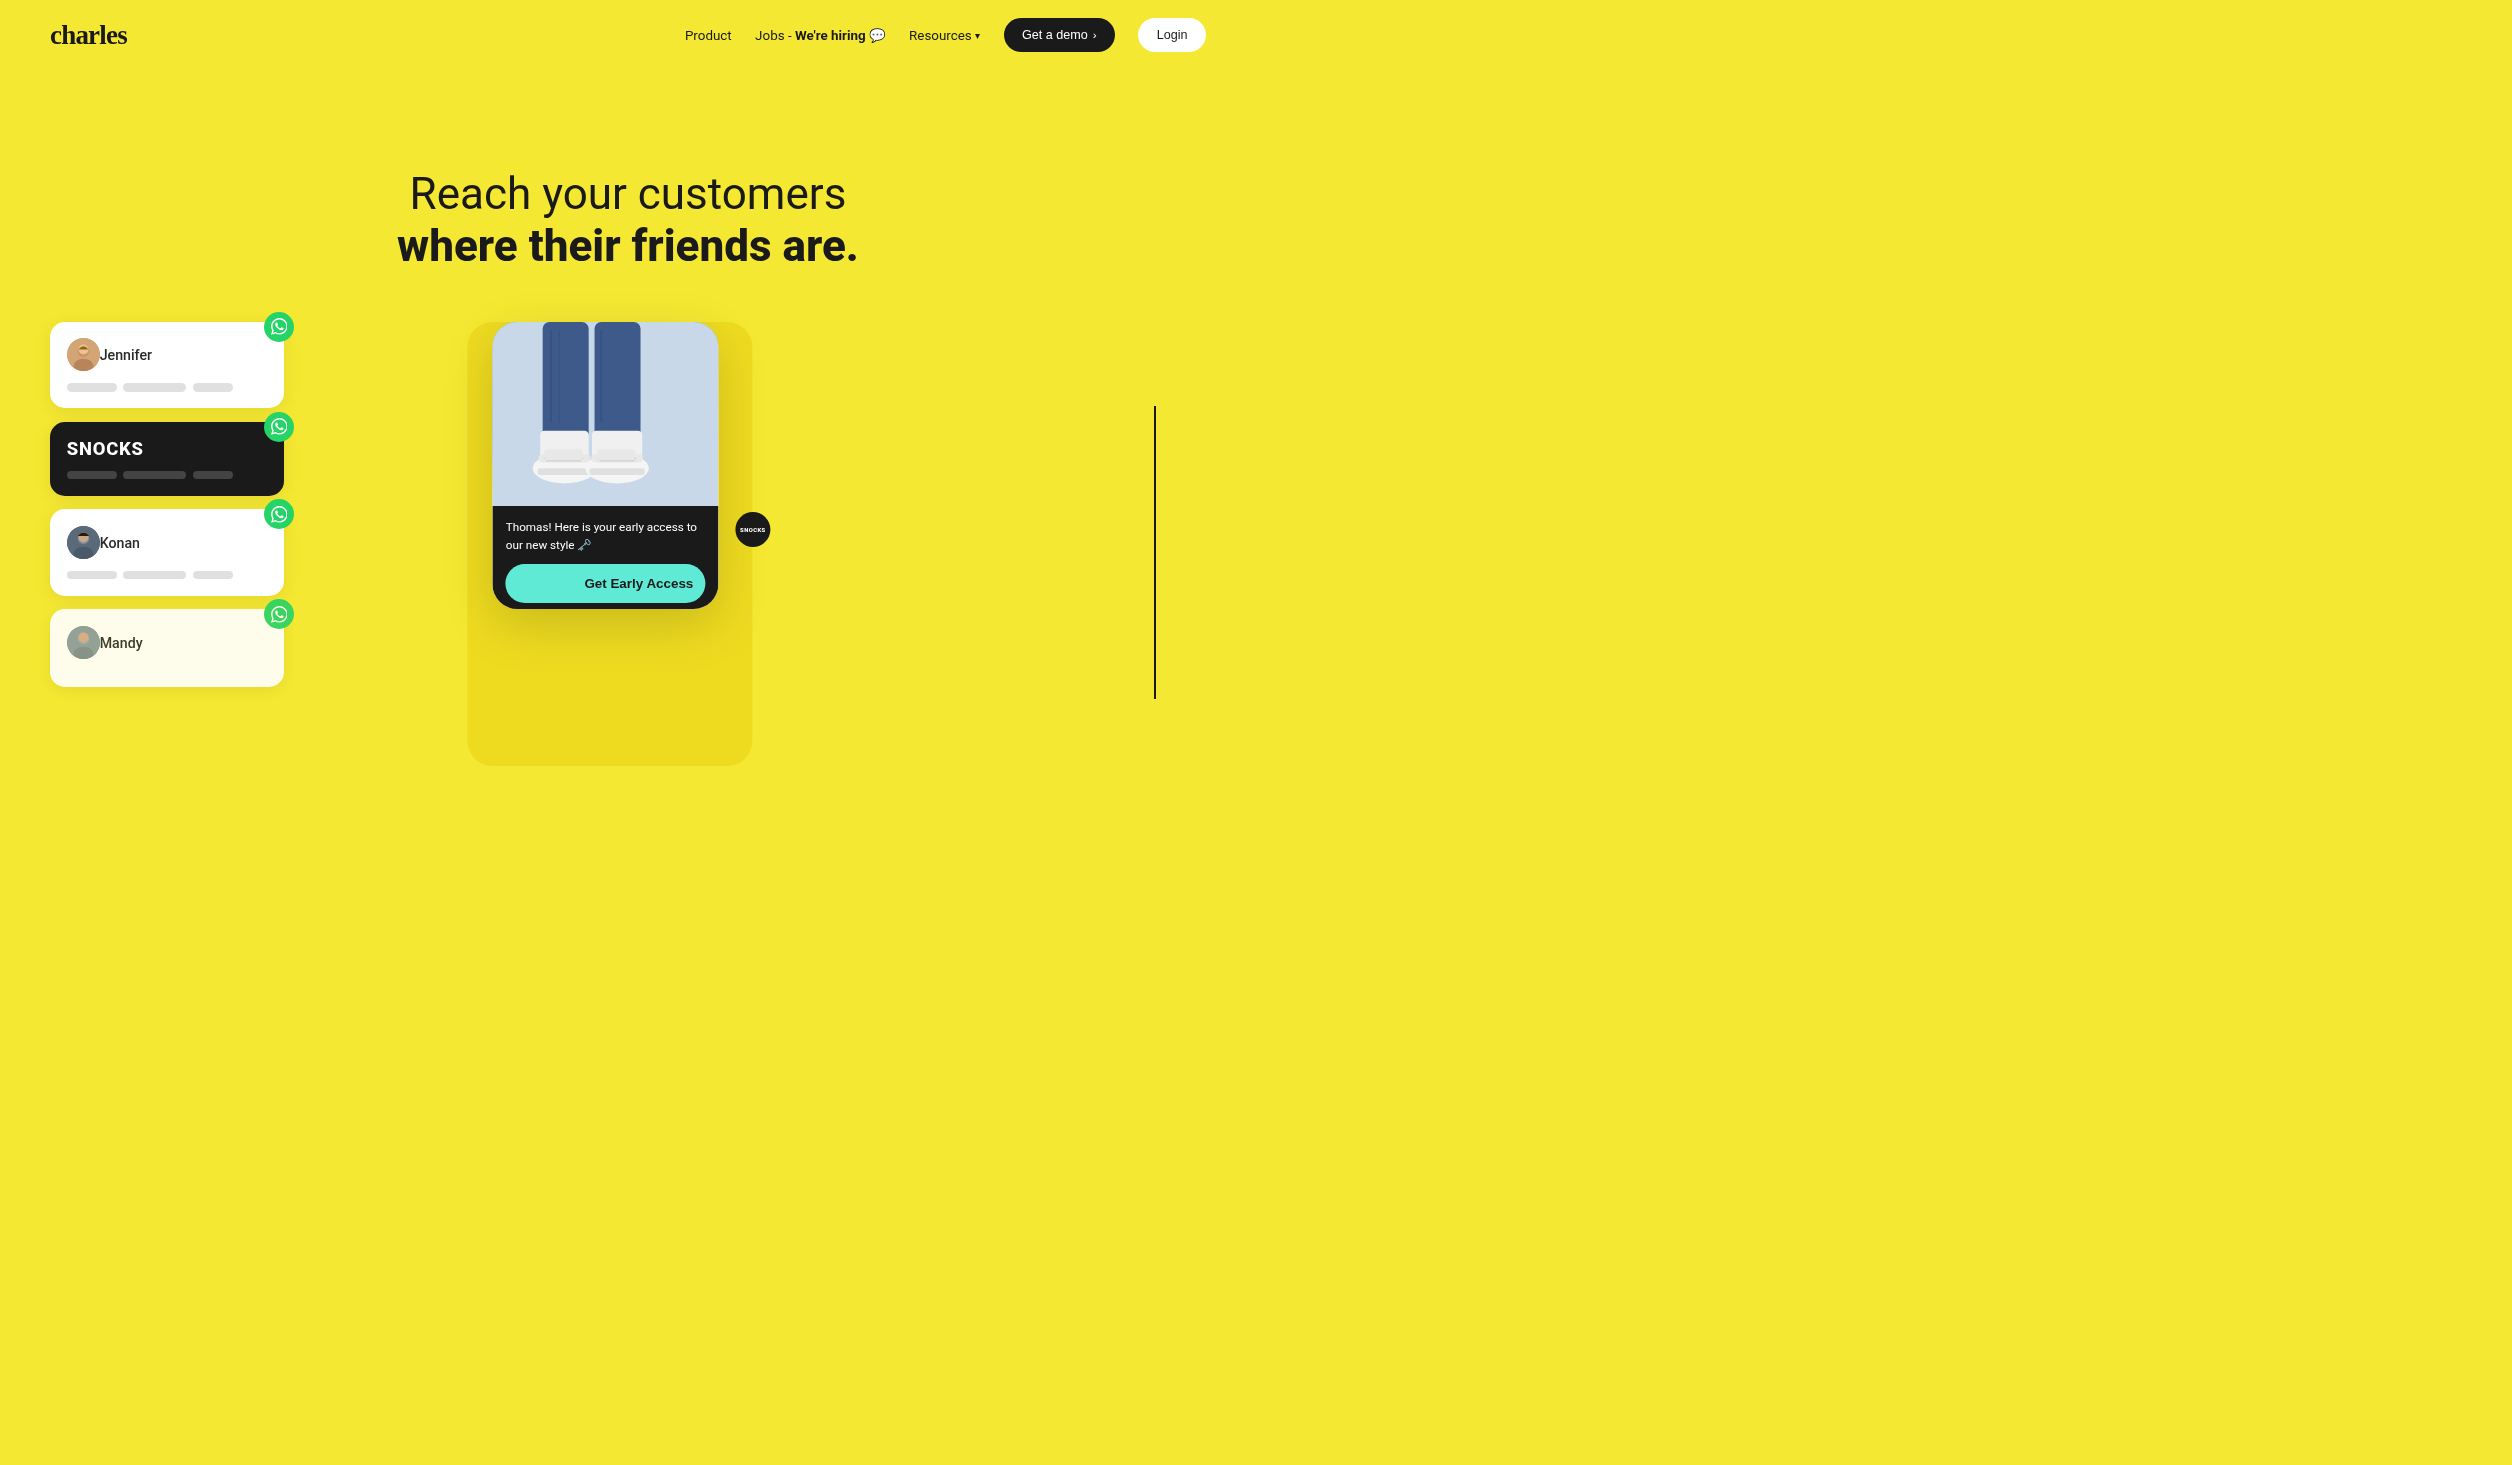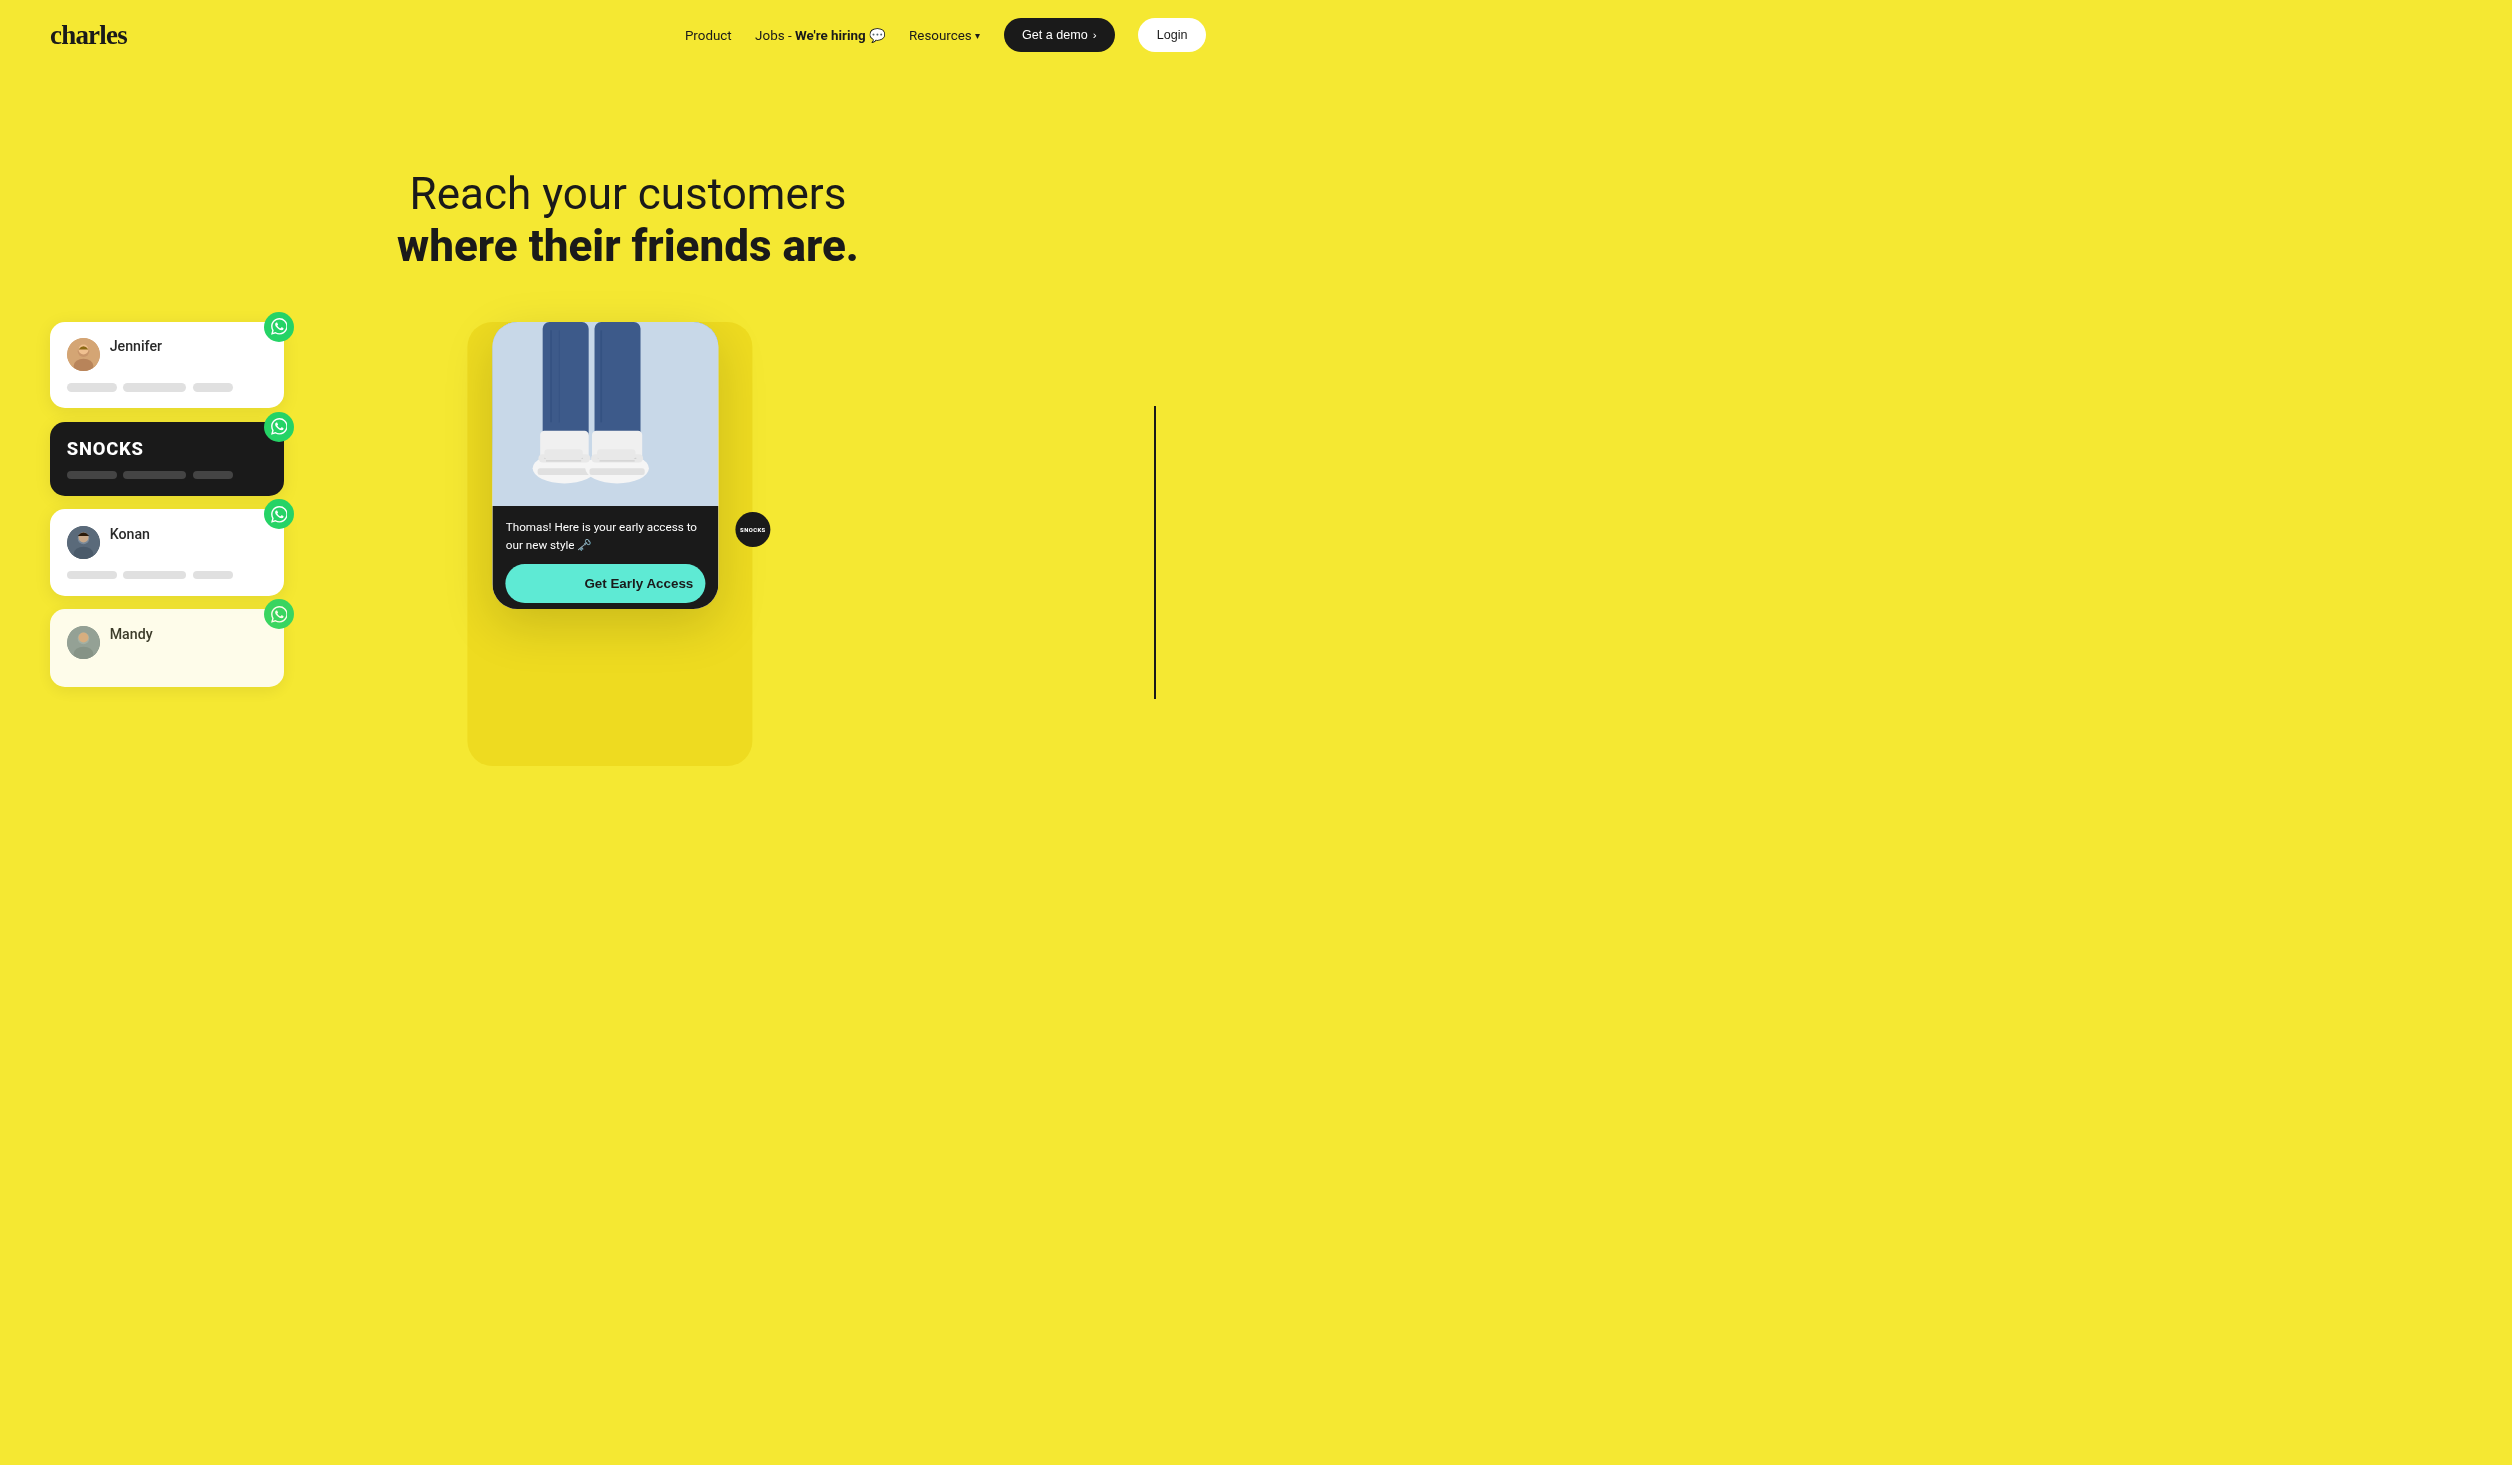--- a/index.html
+++ b/index.html
@@ -153,22 +153,22 @@
       position: relative;
       box-shadow: 0 3.3px 16.7px rgba(0,0,0,0.08);
     }
 
     .contact-card.dark {
       background: #1a1a1a;
     }
 
     .contact-card-header {
       display: flex;
-      align-items: flex-start;
-      gap: 10px;
+      align-items: center;
+      gap: 0;
       margin-bottom: 11.7px;
     }
 
     .avatar {
       width: 33px;
       height: 33px;
       border-radius: 50%;
       background: #c8c8c8;
       overflow: hidden;
       flex-shrink: 0;

